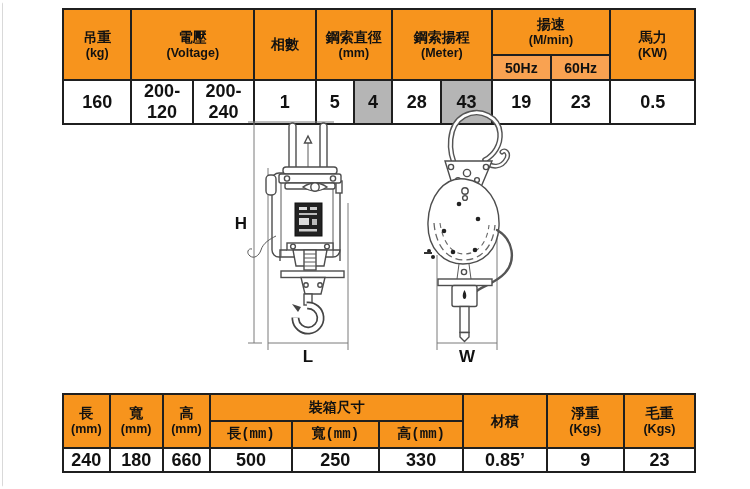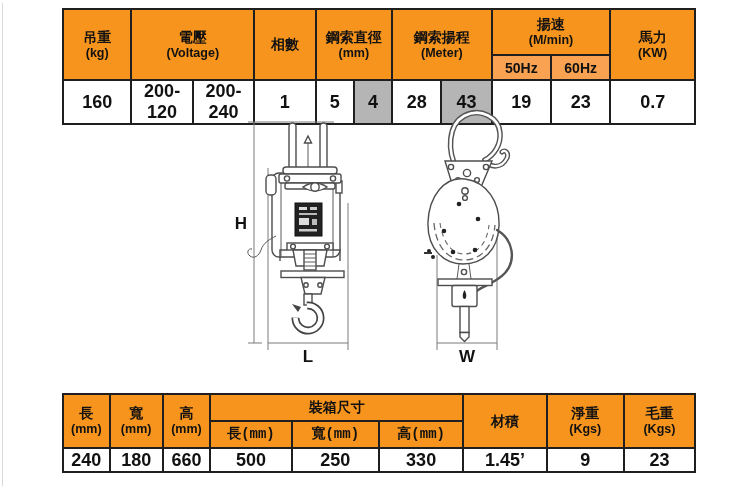--- a/index.html
+++ b/index.html
@@ -105,21 +105,21 @@
       <td class="val">160</td>
       <td class="val">200-120</td>
       <td class="val">200-240</td>
       <td class="val">1</td>
       <td class="val">5</td>
       <td class="val gray">4</td>
       <td class="val">28</td>
       <td class="val gray">43</td>
       <td class="val">19</td>
       <td class="val">23</td>
-      <td class="val">0.7</td>
+      <td class="val">0.5</td>
     </tr>
   </tbody>
     </table>
 
   <svg class="diagram" viewBox="0 0 750 290">
 
     <g>
 
       <g>
         <line class="ln" x1="254" y1="19" x2="254" y2="240"></line>
@@ -313,19 +313,19 @@
         <div class="h1">高(mm)</div>
       </td>
     </tr>
     <tr class="r3-bot">
       <td class="val">240</td>
       <td class="val">180</td>
       <td class="val">660</td>
       <td class="val">500</td>
       <td class="val">250</td>
       <td class="val">330</td>
-      <td class="val">1.45’</td>
+      <td class="val">0.85’</td>
       <td class="val">9</td>
       <td class="val">23</td>
     </tr>
   </tbody>
     </table>
 </div>
 
 </body></html>

